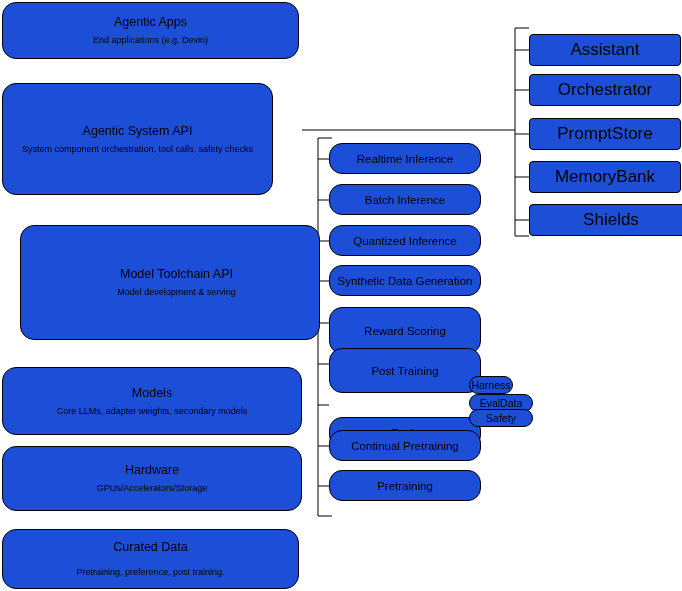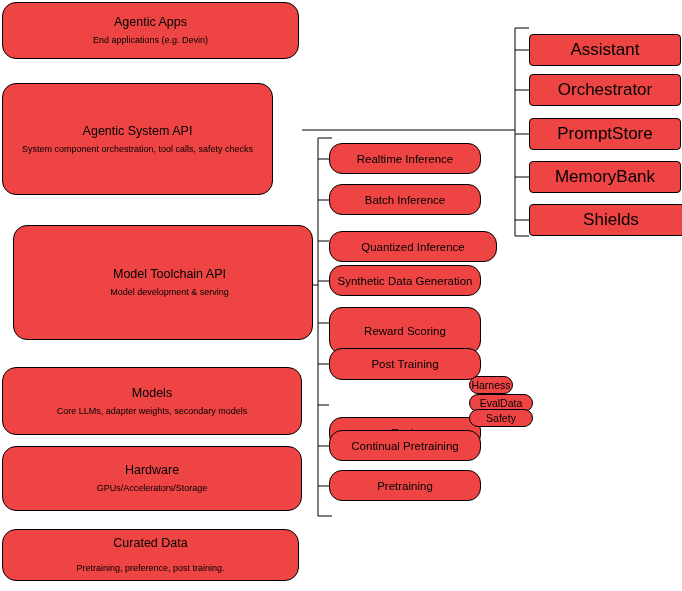--- a/index.html
+++ b/index.html
@@ -15,21 +15,21 @@
     position: relative;
     width: 682px;
     height: 591px;
     overflow: hidden;
     background: #ffffff;
   }
   .node {
     position: absolute;
     box-sizing: border-box;
     border: 1px solid #000000;
-    background: #ef4444;
+    background: #1d4ed8;
     display: flex;
     flex-direction: column;
     align-items: center;
     justify-content: center;
     text-align: center;
   }
   .layer {
     border-radius: 14px;
   }
   .layer .title {
@@ -96,36 +96,36 @@
   <div class="node layer" style="left:2px; top:2px; width:297px; height:57px;">
     <div class="title">Agentic Apps</div>
     <div class="subtitle">End applications (e.g. Devin)</div>
   </div>
 
   <div class="node layer" style="left:2px; top:83px; width:271px; height:112px;">
     <div class="title">Agentic System API</div>
     <div class="subtitle">System component orchestration, tool calls, safety checks</div>
   </div>
 
-  <div class="node layer" style="left:13px; top:225px; width:300px; height:115px;padding-left:13px;">
+  <div class="node layer" style="left:20px; top:225px; width:300px; height:115px;padding-left:13px;">
     <div class="title">Model Toolchain API</div>
     <div class="subtitle">Model development &amp; serving</div>
   </div>
 
   <div class="node layer" style="left:2px; top:367px; width:300px; height:68px;">
     <div class="title">Models</div>
     <div class="subtitle">Core LLMs, adapter weights, secondary models</div>
   </div>
 
   <div class="node layer" style="left:2px; top:446px; width:300px; height:65px;">
     <div class="title">Hardware</div>
     <div class="subtitle">GPUs/Accelerators/Storage</div>
   </div>
 
-  <div class="node layer" style="left:2px; top:529px; width:297px; height:52px;gap:7px;">
+  <div class="node layer" style="left:2px; top:529px; width:297px; height:60px;gap:7px;">
     <div class="title">Curated Data</div>
     <div class="subtitle">Pretraining, preference, post training.</div>
   </div>
 
   <div class="node right-box" style="left:529px; top:34px; width:152px; height:32px;">
     <span>Assistant</span>
   </div>
   <div class="node right-box" style="left:529px; top:74px; width:152px; height:32px;">
     <span>Orchestrator</span>
   </div>
@@ -138,30 +138,30 @@
   <div class="node right-box" style="left:529px; top:204px; width:164px; height:32px;">
     <span>Shields</span>
   </div>
 
   <div class="node pill" style="left:329px; top:143px; width:152px; height:31px;">
     <span>Realtime Inference</span>
   </div>
   <div class="node pill" style="left:329px; top:184px; width:152px; height:31px;">
     <span>Batch Inference</span>
   </div>
-  <div class="node pill" style="left:329px; top:231px; width:168px; height:31px;align-items:center;">
+  <div class="node pill" style="left:329px; top:225px; width:152px; height:31px;align-items:center;">
     <span>Quantized Inference</span>
   </div>
   <div class="node pill" style="left:329px; top:265px; width:152px; height:31px;">
     <span>Synthetic Data Generation</span>
   </div>
   <div class="node pill" style="left:329px; top:307px; width:152px; height:47px;">
     <span>Reward Scoring</span>
   </div>
-  <div class="node pill" style="left:329px; top:348px; width:152px; height:32px;">
+  <div class="node pill" style="left:329px; top:348px; width:152px; height:45px;">
     <span>Post Training</span>
   </div>
   <div class="node pill" style="left:329px; top:389px; width:152px; height:31px;margin-top:28px;">
     <span>Evals</span>
   </div>
   <div class="node pill" style="left:329px; top:430px; width:152px; height:31px;">
     <span>Continual Pretraining</span>
   </div>
   <div class="node pill" style="left:329px; top:470px; width:152px; height:31px;">
     <span>Pretraining</span>

